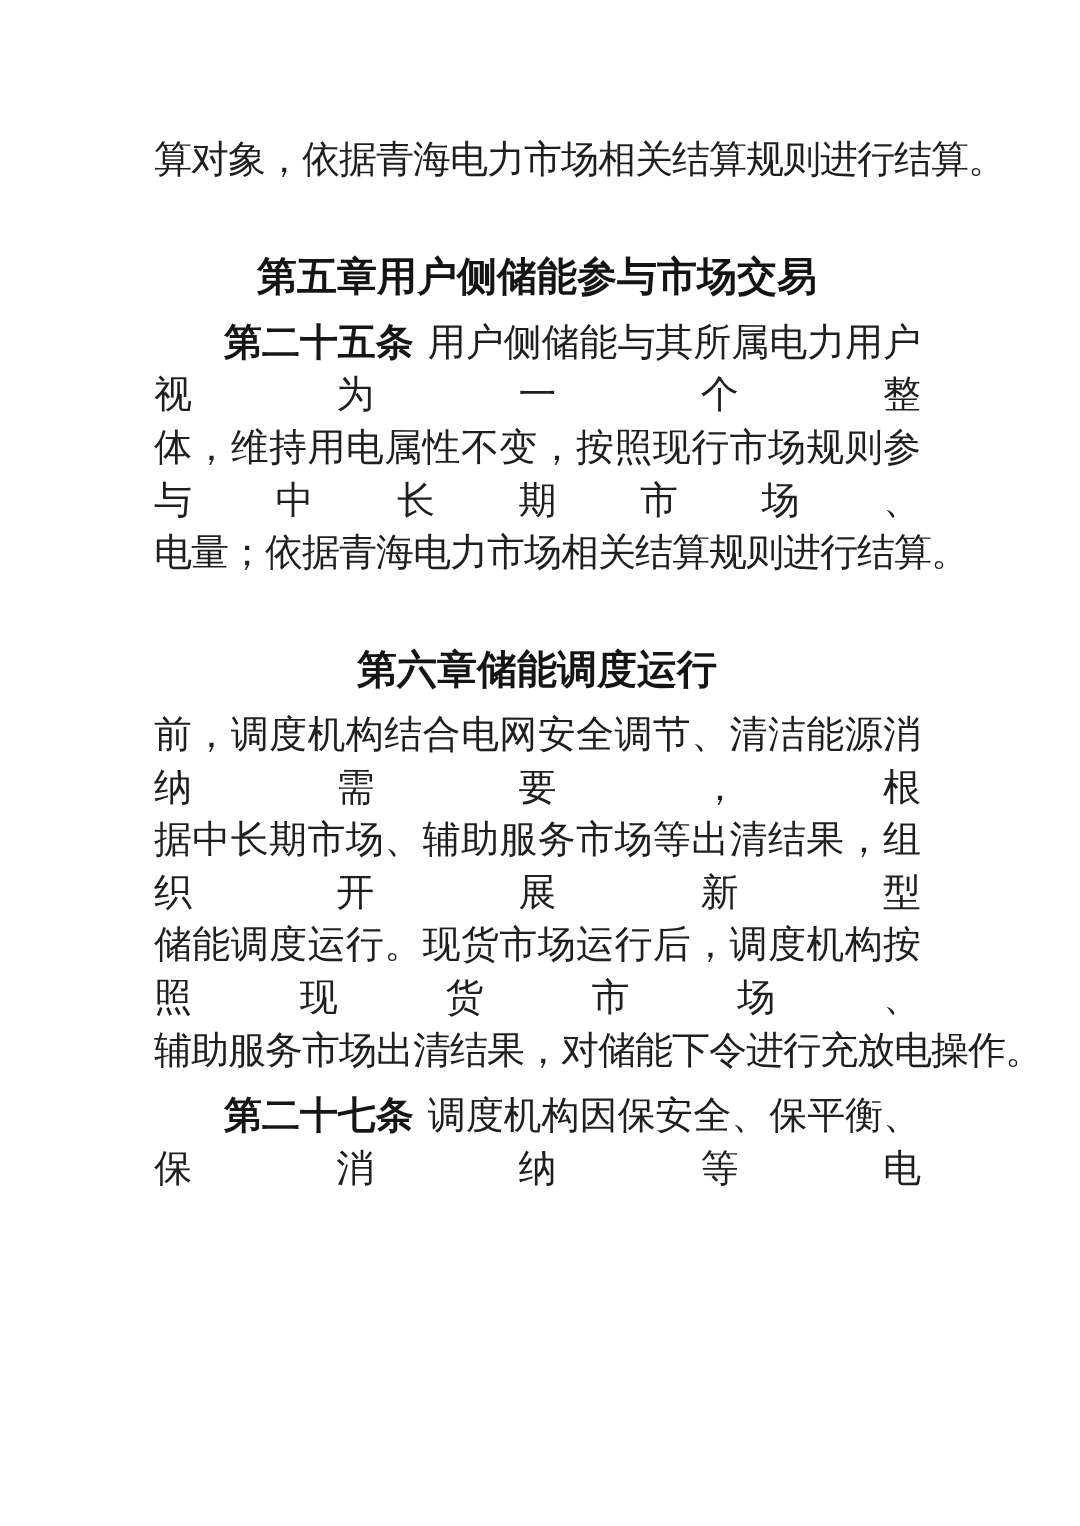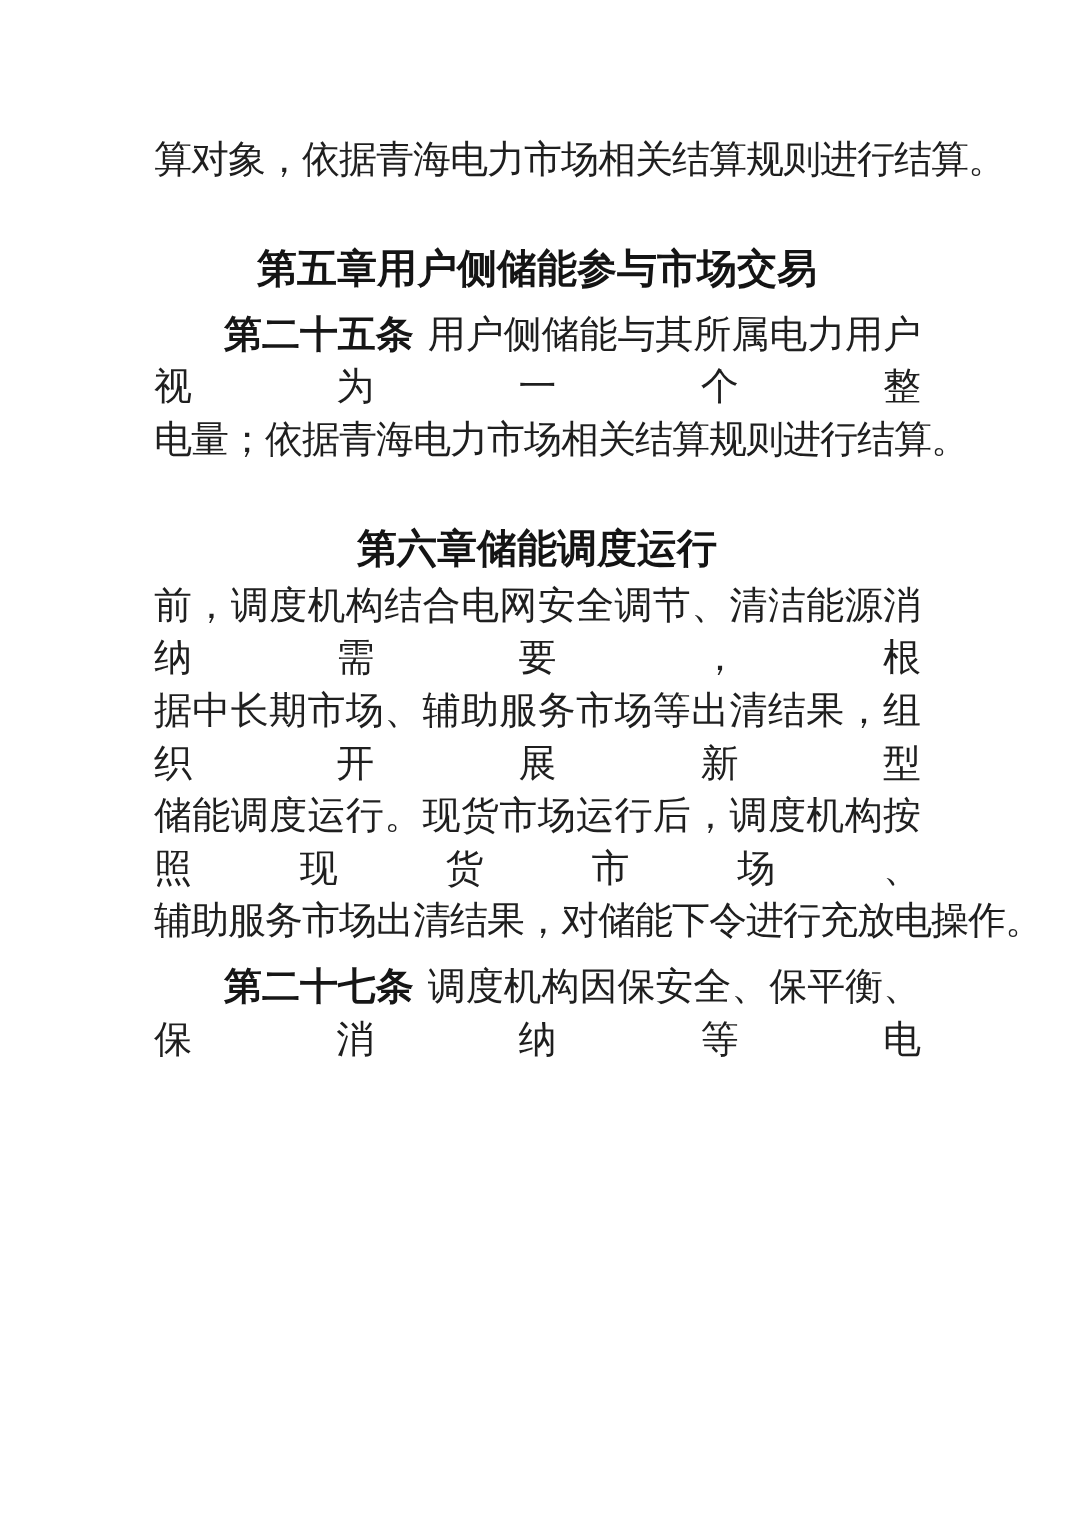--- a/index.html
+++ b/index.html
@@ -40,21 +40,21 @@
   .line.indent {
     text-indent: 70px;
     margin-top: 13px;
   }
   .article-label {
     font-weight: bold;
     margin-right: 14px;
     color: #161616;
   }
   .heading {
-    margin: 4px;
+    margin: 12px;
     padding: 0;
     font-size: 40px;
     line-height: 52.6px;
     font-weight: bold;
     text-align: center;
     color: #141414;
     font-family: "Liberation Sans", "DejaVu Sans", sans-serif;
     letter-spacing: 0;
   }
   .spacer {
@@ -67,20 +67,21 @@
 <div class="page">
   <div class="text-block">
 
     <p class="line">算对象，依据青海电力市场相关结算规则进行结算。</p>
 
     <div class="spacer"></div>
 
     <h2 class="heading">第五章用户侧储能参与市场交易</h2>
 
     <p class="line justify indent"><span class="article-label">第二十五条</span><span>用户侧储能与其所属电力用户视为一个整</span></p>
+    <p class="line justify">体，维持用电属性不变，按照现行市场规则参与中长期市场、</p>
     <p class="line">电量；依据青海电力市场相关结算规则进行结算。</p>
 
     <div class="spacer"></div>
 
     <h2 class="heading">第六章储能调度运行</h2>
 
     <p class="line justify">前，调度机构结合电网安全调节、清洁能源消纳需要，根</p>
     <p class="line justify">据中长期市场、辅助服务市场等出清结果，组织开展新型</p>
     <p class="line justify">储能调度运行。现货市场运行后，调度机构按照现货市场、</p>
     <p class="line">辅助服务市场出清结果，对储能下令进行充放电操作。</p>

